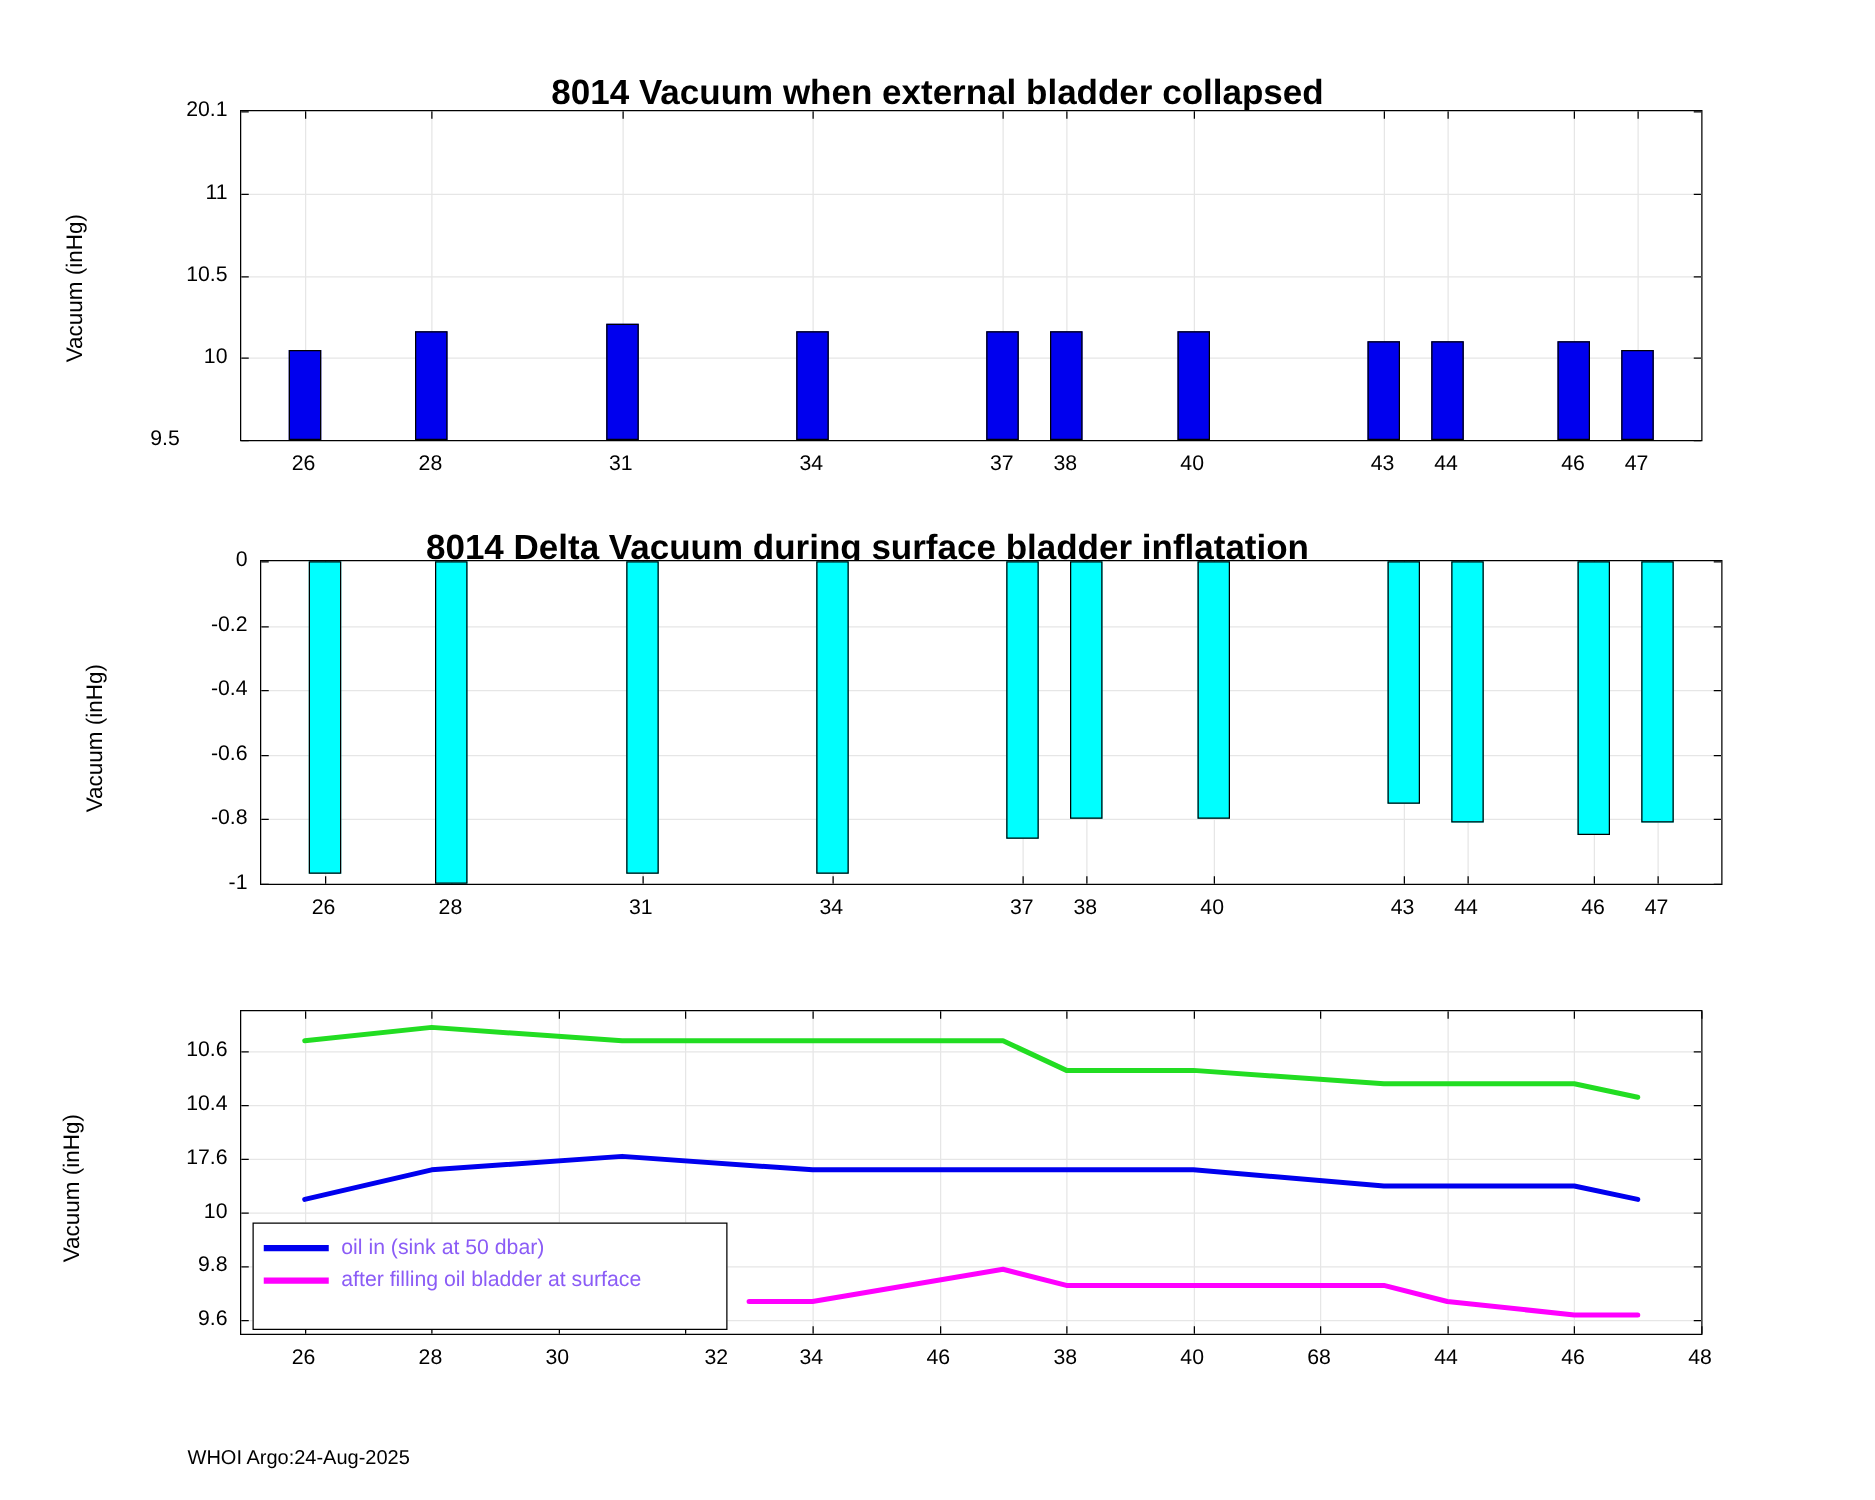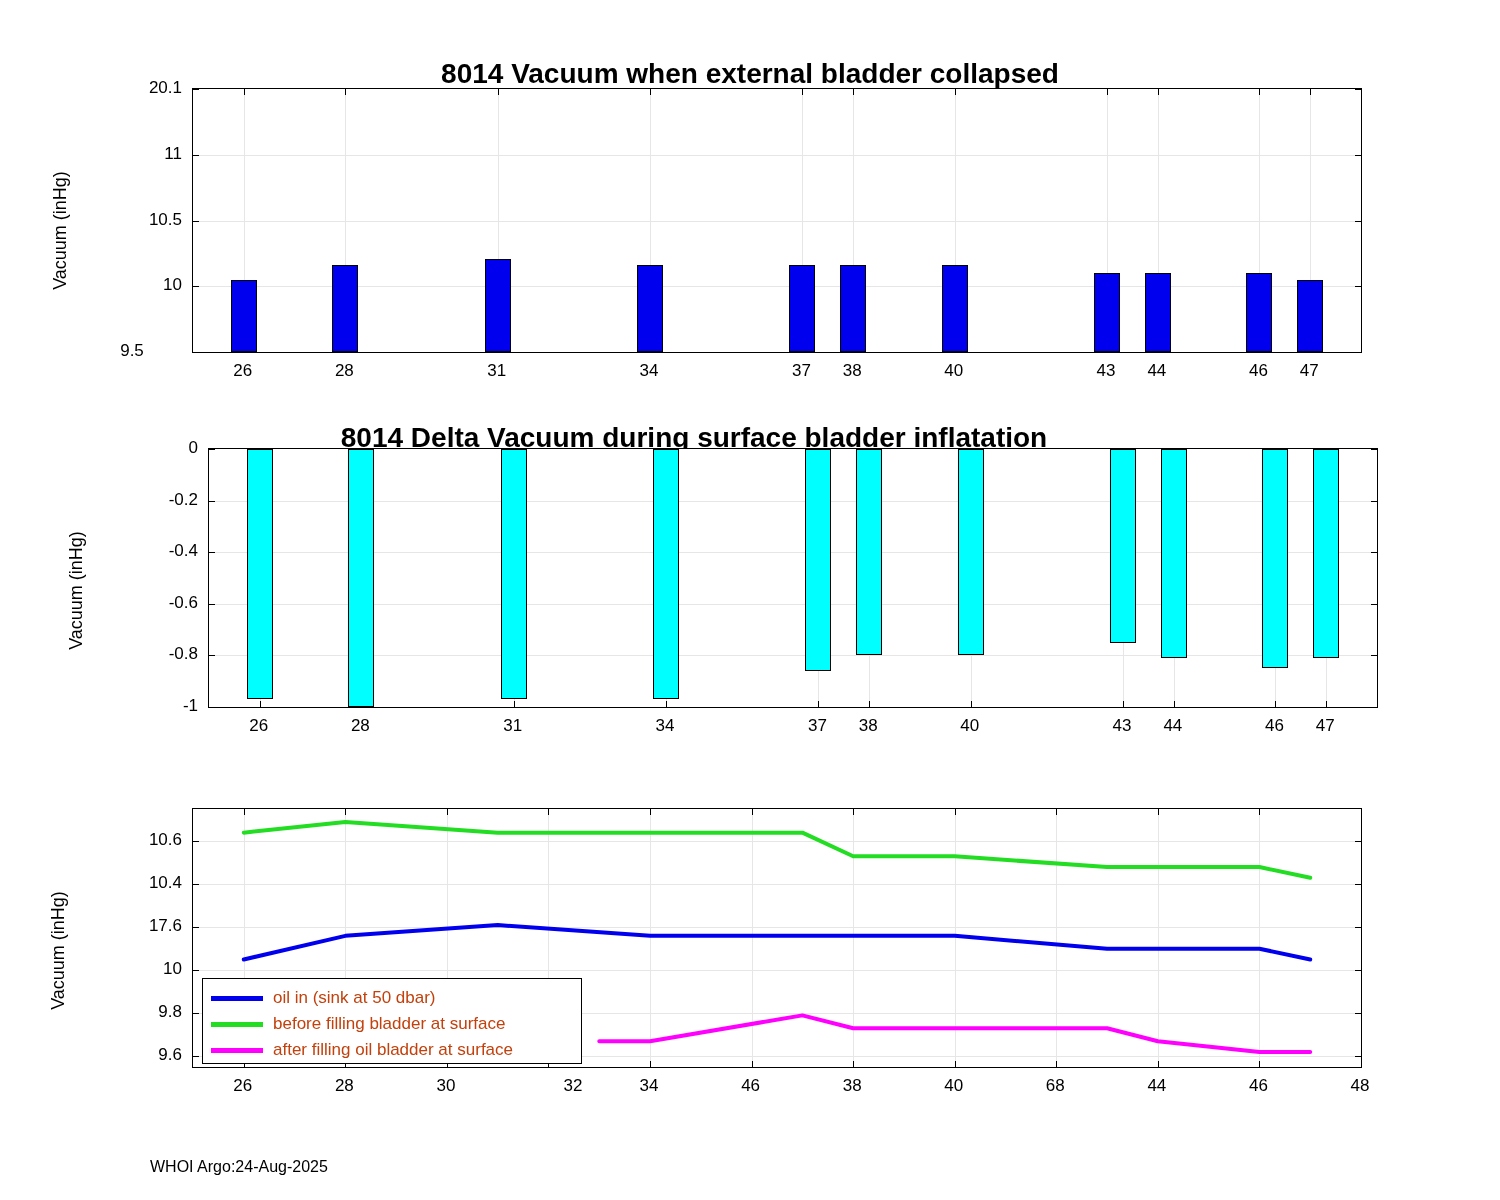--- a/index.html
+++ b/index.html
@@ -37,21 +37,21 @@
   .bar{position:absolute;box-sizing:border-box;}
   .bar.blue{background:#0000ee;border:1px solid #000;}
   .bar.cyan{background:#00ffff;border:1px solid #000;}
 
   .legend{
     position:absolute;border:1px solid #000;background:#fff;
     padding:6px 10px 6px 8px;box-sizing:border-box;
   }
   .legend-row{display:flex;align-items:center;height:26px;}
   .legend-swatch{width:52px;height:5px;margin-right:10px;flex:none;}
-  .legend-text{font-size:17px;color:#c2410c;white-space:nowrap;}
+  .legend-text{font-size:17px;color:#8b5cf6;white-space:nowrap;}
 
   .footer{position:absolute;font-size:16px;color:#000;}
   svg{display:block;}
 </style>
 </head>
 <body>
 
 <div class="page">
 
   <div class="panel" id="panel1" style="left:0;top:0;width:1500px;height:400px;">
@@ -279,24 +279,20 @@
           <polyline points="50.78,23.65 152.35,12.90 304.70,23.65 457.04,23.65 609.39,23.65 660.17,47.30 761.74,47.30 914.09,58.05 964.87,58.05 1066.43,58.05 1117.22,68.80" fill="none" stroke="#22dd22" stroke-width="4" stroke-linejoin="round" stroke-linecap="round"></polyline>
           <polyline points="406.26,232.20 457.04,232.20 609.39,206.40 660.17,219.30 761.74,219.30 914.09,219.30 964.87,232.20 1066.43,242.95 1117.22,242.95" fill="none" stroke="#ff00ff" stroke-width="4" stroke-linejoin="round" stroke-linecap="round"></polyline>
         </svg>
       </div>
     <div class="legend" id="legend3" style="left:202px;top:218px;width:380px;height:86px;">
         <div class="legend-row">
           <div class="legend-swatch" style="background: rgb(0, 0, 238);"></div>
           <div class="legend-text">oil in (sink at 50 dbar)</div>
         </div>
         <div class="legend-row">
-          <div class="legend-swatch" style="background: rgb(34, 221, 34);"></div>
-          <div class="legend-text">before filling bladder at surface</div>
-        </div>
-        <div class="legend-row">
           <div class="legend-swatch" style="background: rgb(255, 0, 255);"></div>
           <div class="legend-text">after filling oil bladder at surface</div>
         </div>
       </div>
   <div class="ytick" style="top: 295.25px; left: 82px; width: 100px;">9.6</div>
       <div class="ytick" style="top: 252.25px; left: 82px; width: 100px;">9.8</div>
       <div class="ytick" style="top: 209.25px; left: 82px; width: 100px;">10</div>
       <div class="ytick" style="top: 166.25px; left: 82px; width: 100px;">17.6</div>
       <div class="ytick" style="top: 123.25px; left: 82px; width: 100px;">10.4</div>
       <div class="ytick" style="top: 80.25px; left: 82px; width: 100px;">10.6</div>

